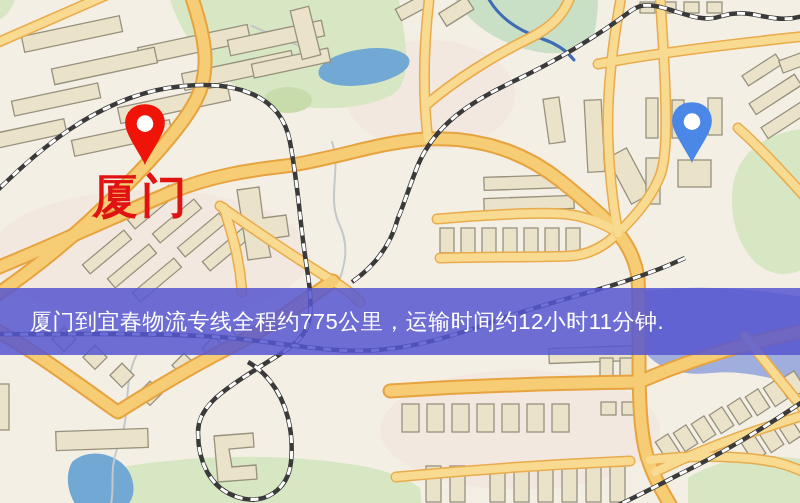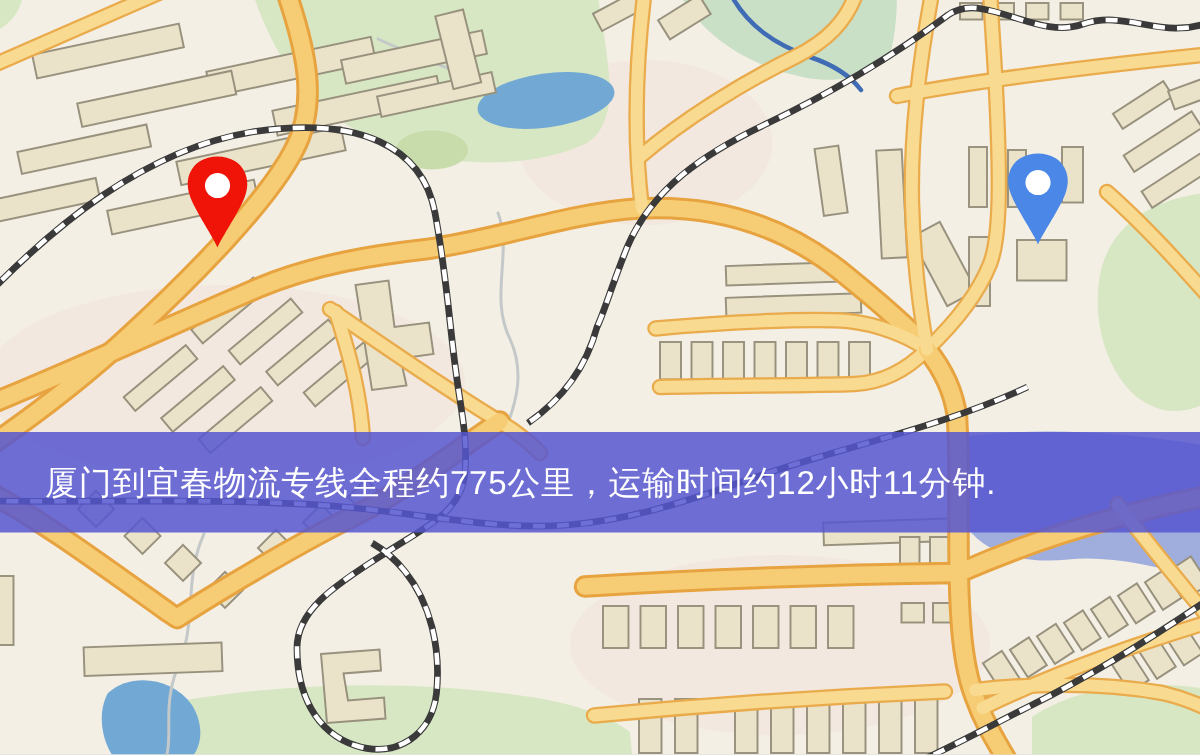--- a/index.html
+++ b/index.html
@@ -265,20 +265,21 @@
         <use href="#rw3" class="rail-dash"></use>
       <use href="#rw4" class="rail-base"></use>
         <use href="#rw4" class="rail-dash"></use>
     </g>
   </svg>
 
   <svg class="pin pin-origin" viewBox="0 0 48 64">
     <path d="M24,62 C22,56 8,36 5,26 C2,17 5,8 12,3.5 C19,-0.8 29,-0.8 36,3.5 C43,8 46,17 43,26 C40,36 26,56 24,62 Z" fill="#f01408"></path>
     <circle cx="24" cy="20" r="8.5" fill="#ffffff"></circle>
   </svg>
+  <div class="city-label label-origin" style="color: rgb(224, 18, 18);">厦门</div>
 
   <svg class="pin pin-dest" viewBox="0 0 48 64">
     <path d="M24,62 C22,56 8,36 5,26 C2,17 5,8 12,3.5 C19,-0.8 29,-0.8 36,3.5 C43,8 46,17 43,26 C40,36 26,56 24,62 Z" fill="#4a87e6"></path>
     <circle cx="24" cy="20" r="8.5" fill="#ffffff"></circle>
   </svg>
 
   <div class="banner" style="background-color: rgba(86, 86, 209, 0.85);">
     <span style="color: rgb(255, 255, 255); text-align: right;">厦门到宜春物流专线全程约775公里，运输时间约12小时11分钟.</span>
   </div>
 

